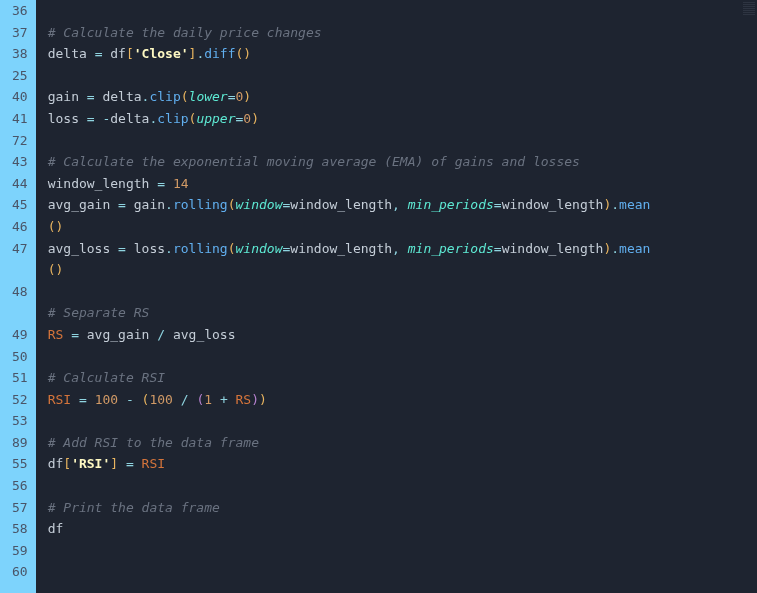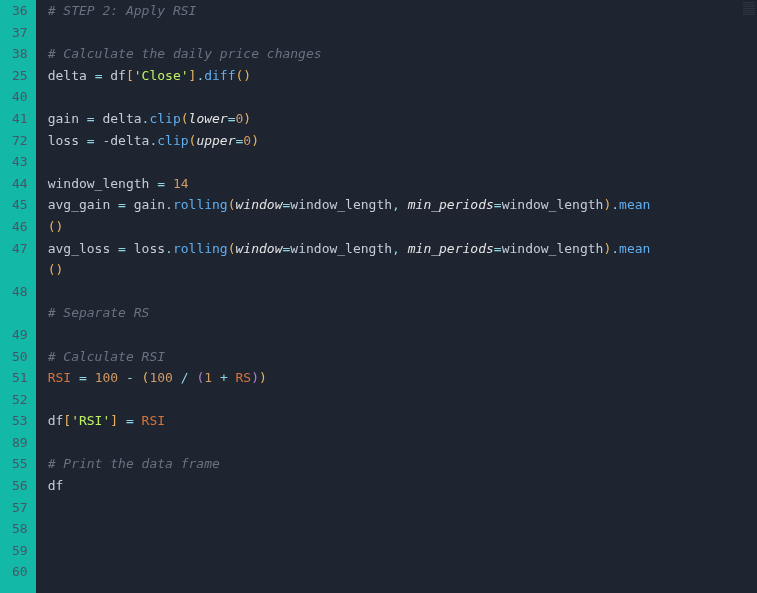--- a/index.html
+++ b/index.html
@@ -13,21 +13,21 @@
     width: 757px;
     height: 593px;
     overflow: hidden;
     position: relative;
   }
   .editor {
     display: flex;
     height: 100%;
   }
   .gutter {
-    background: #14b8a6;
+    background: #7dd3fc;
     color: #4a5568;
     text-align: right;
     padding: 0 8px 0 12px;
     user-select: none;
     flex-shrink: 0;
   }
   .gutter .ln {
     height: 21.6px;
   }
   .code {
@@ -36,27 +36,27 @@
   }
   .code .line {
     height: 21.6px;
     white-space: pre;
   }
   .tok-comment { color: #6a7280; font-style: italic; }
   .tok-ident { color: #c5ced8; }
   .tok-op { color: #8fd4e0; }
   .tok-eq { color: #8fd4e0; }
   .tok-num { color: #d19a66; }
-  .tok-str { color: #bef264; }
+  .tok-str { color: #fef9c3; font-weight: bold; }
   .tok-func { color: #61afef; text-align: right; }
   .tok-paren { color: #e9b560; }
   .tok-paren2 { color: #b782d0; }
   .tok-bracket { color: #e9b560; }
   .tok-const { color: #d4743b; }
-  .tok-param { color: #e5e5e5; font-style: italic; }
+  .tok-param { color: #5eead4; font-style: italic; }
   .minimap {
     position: absolute;
     top: 2px;
     right: 2px;
     width: 12px;
     height: 14px;
     background: repeating-linear-gradient(
       to bottom,
       #3d4452 0px, #3d4452 1px,
       transparent 1px, transparent 2px
@@ -91,38 +91,40 @@
       <div class="ln">53</div>
       <div class="ln">89</div>
       <div class="ln">55</div>
       <div class="ln">56</div>
       <div class="ln">57</div>
       <div class="ln">58</div>
       <div class="ln">59</div>
       <div class="ln">60</div>
     </div>
   <div class="code" id="code">
-      <div class="line"><span class="tok-comment"># STEP 2: Apply RSI</span></div>
       <div class="line"></div>
       <div class="line"><span class="tok-comment"># Calculate the daily price changes</span></div>
       <div class="line"><span class="tok-ident">delta</span><span> </span><span class="tok-eq">=</span><span> </span><span class="tok-ident">df</span><span class="tok-bracket">[</span><span class="tok-str">'Close'</span><span class="tok-bracket">]</span><span class="tok-op">.</span><span class="tok-func">diff</span><span class="tok-paren">(</span><span class="tok-paren">)</span></div>
       <div class="line"></div>
       <div class="line"><span class="tok-ident">gain</span><span> </span><span class="tok-eq">=</span><span> </span><span class="tok-ident">delta</span><span class="tok-op">.</span><span class="tok-func">clip</span><span class="tok-paren">(</span><span class="tok-param">lower</span><span class="tok-eq">=</span><span class="tok-num">0</span><span class="tok-paren">)</span></div>
       <div class="line"><span class="tok-ident">loss</span><span> </span><span class="tok-eq">=</span><span> </span><span class="tok-op">-</span><span class="tok-ident">delta</span><span class="tok-op">.</span><span class="tok-func">clip</span><span class="tok-paren">(</span><span class="tok-param">upper</span><span class="tok-eq">=</span><span class="tok-num">0</span><span class="tok-paren">)</span></div>
       <div class="line"></div>
+      <div class="line"><span class="tok-comment"># Calculate the exponential moving average (EMA) of gains and losses</span></div>
       <div class="line"><span class="tok-ident">window_length</span><span> </span><span class="tok-eq">=</span><span> </span><span class="tok-num">14</span></div>
       <div class="line"><span class="tok-ident">avg_gain</span><span> </span><span class="tok-eq">=</span><span> </span><span class="tok-ident">gain</span><span class="tok-op">.</span><span class="tok-func">rolling</span><span class="tok-paren">(</span><span class="tok-param">window</span><span class="tok-eq">=</span><span class="tok-ident">window_length</span><span class="tok-op">,</span><span> </span><span class="tok-param">min_periods</span><span class="tok-eq">=</span><span class="tok-ident">window_length</span><span class="tok-paren">)</span><span class="tok-op">.</span><span class="tok-func">mean</span></div>
       <div class="line"><span class="tok-paren">(</span><span class="tok-paren">)</span></div>
       <div class="line"><span class="tok-ident">avg_loss</span><span> </span><span class="tok-eq">=</span><span> </span><span class="tok-ident">loss</span><span class="tok-op">.</span><span class="tok-func">rolling</span><span class="tok-paren">(</span><span class="tok-param">window</span><span class="tok-eq">=</span><span class="tok-ident">window_length</span><span class="tok-op">,</span><span> </span><span class="tok-param">min_periods</span><span class="tok-eq">=</span><span class="tok-ident">window_length</span><span class="tok-paren">)</span><span class="tok-op">.</span><span class="tok-func">mean</span></div>
       <div class="line"><span class="tok-paren">(</span><span class="tok-paren">)</span></div>
       <div class="line"></div>
       <div class="line"><span class="tok-comment"># Separate RS</span></div>
+      <div class="line"><span class="tok-const">RS</span><span> </span><span class="tok-eq">=</span><span> </span><span class="tok-ident">avg_gain</span><span> </span><span class="tok-op">/</span><span> </span><span class="tok-ident">avg_loss</span></div>
       <div class="line"></div>
       <div class="line"><span class="tok-comment"># Calculate RSI</span></div>
       <div class="line"><span class="tok-const">RSI</span><span> </span><span class="tok-eq">=</span><span> </span><span class="tok-num">100</span><span> </span><span class="tok-op">-</span><span> </span><span class="tok-paren">(</span><span class="tok-num">100</span><span> </span><span class="tok-op">/</span><span> </span><span class="tok-paren2">(</span><span class="tok-num">1</span><span> </span><span class="tok-op">+</span><span> </span><span class="tok-const">RS</span><span class="tok-paren2">)</span><span class="tok-paren">)</span></div>
       <div class="line"></div>
+      <div class="line"><span class="tok-comment"># Add RSI to the data frame</span></div>
       <div class="line"><span class="tok-ident">df</span><span class="tok-bracket">[</span><span class="tok-str">'RSI'</span><span class="tok-bracket">]</span><span> </span><span class="tok-eq">=</span><span> </span><span class="tok-const">RSI</span></div>
       <div class="line"></div>
       <div class="line"><span class="tok-comment"># Print the data frame</span></div>
       <div class="line"><span class="tok-ident">df</span></div>
     </div>
 </div>
 <div class="minimap"></div>
 
 </body></html>

